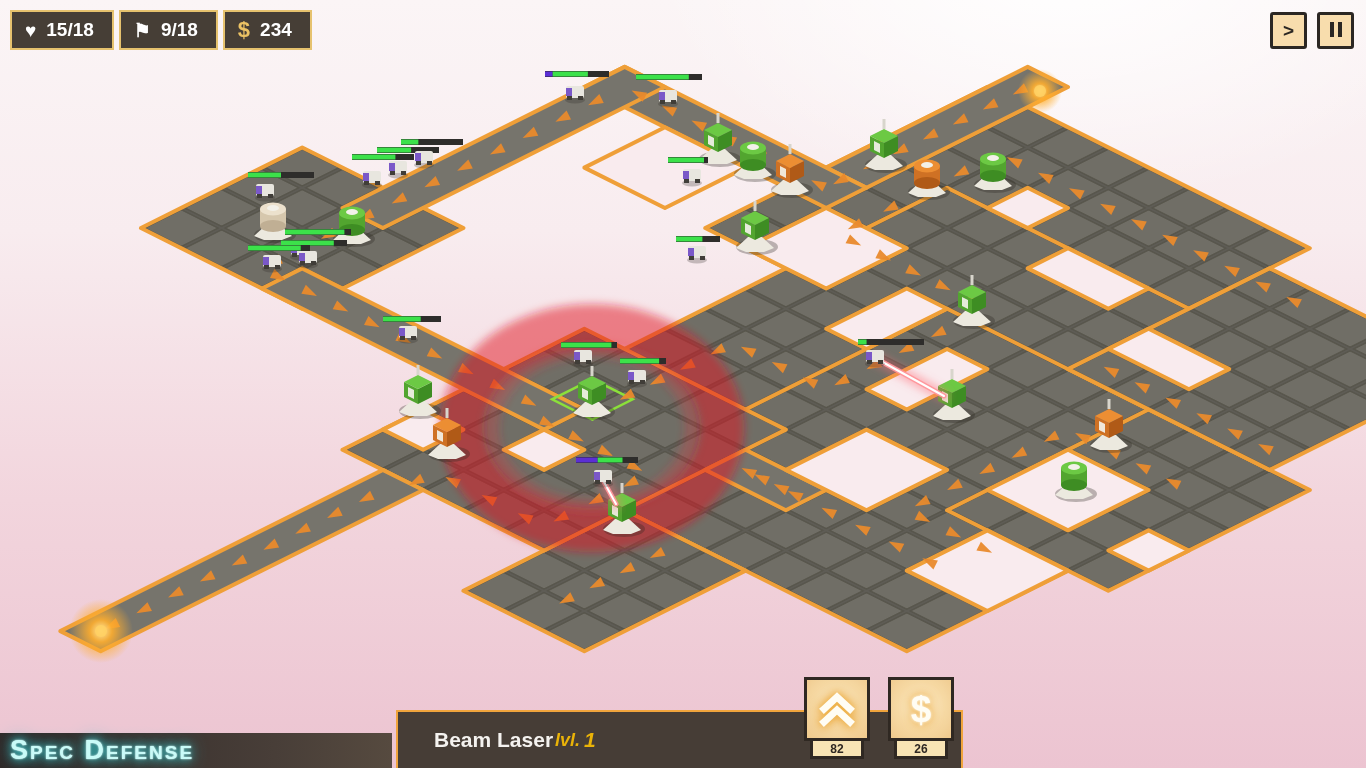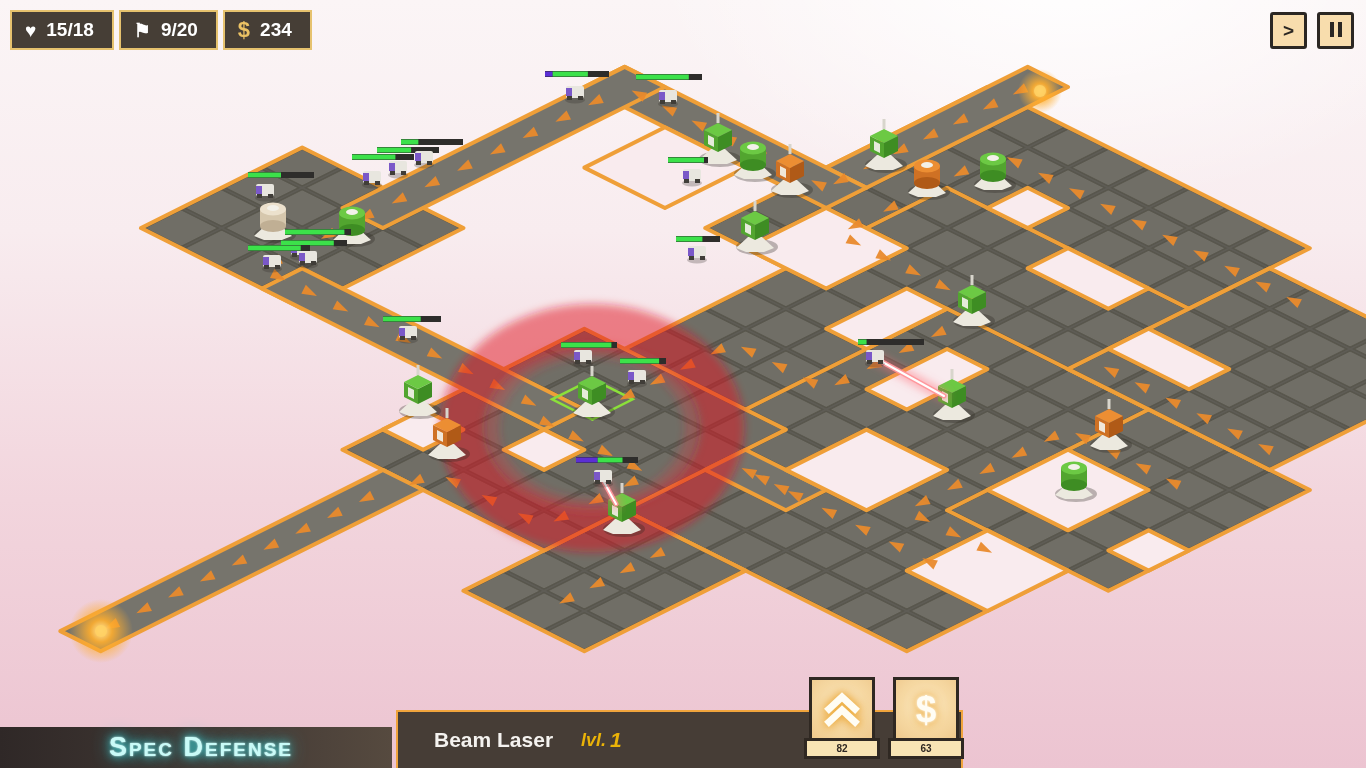--- a/index.html
+++ b/index.html
@@ -21,42 +21,42 @@
   .hud-ico.gold{color:#ecc264;font-size:22px;font-weight:bold;}
 
   
   .speed{position:absolute;top:12px;right:12px;display:flex;gap:10px;z-index:5;}
   .speed-btn{width:37px;height:37px;background:#f8ddad;border:3px solid #2b2723;border-radius:3px;
     display:flex;align-items:center;justify-content:center;font-weight:bold;font-size:19px;
     color:#2b2723;box-sizing:border-box;cursor:pointer;}
   .pause-bars span{display:inline-block;width:4px;height:15px;background:#2b2723;margin:0 2px;}
 
   
-  .logo-bar{position:absolute;left:0;bottom:0;width:392px;height:41px;
+  .logo-bar{position:absolute;left:0;bottom:0;width:392px;height:35px;
     background:linear-gradient(90deg,#2f2827 0%,#483e38 70%,#564a3f 100%);
-    display:flex;align-items:center;padding-left:10px;box-sizing:border-box;z-index:4;justify-content:center;}
+    display:flex;align-items:center;padding-left:10px;box-sizing:border-box;z-index:4;}
   .logo-text{font-size:27px;font-weight:bold;letter-spacing:2px;font-variant:small-caps;
     color:#c9fbf8;text-shadow:0 0 2px #eefffe,0 0 8px #3fe6e6,0 0 18px #27c1cf;}
 
   .tower-panel{position:absolute;left:396px;bottom:0;width:567px;height:58px;background:#463d36;
     border:2px solid #f0a43c;border-bottom:none;box-sizing:border-box;display:flex;
-    align-items:center;padding-left:36px;gap:28px;z-index:4;}
+    align-items:center;padding-left:36px;gap:2px;z-index:4;}
   .tp-name{color:#f4f2ef;font-size:21px;font-weight:bold;}
   .tp-lvl{color:#eab308;font-size:18px;font-weight:bold;font-style:italic;display:flex;gap:4px;align-items:center;}
   .tp-lvl .num{font-size:21px;}
 
   .badge{position:absolute;display:flex;flex-direction:column;align-items:center;z-index:6;cursor:pointer;}
   .badge-upgrade{left:804px;bottom:9px;}
   .badge-sell{left:888px;bottom:9px;}
   .badge-square{width:66px;height:64px;box-sizing:border-box;border:3px solid #2f2822;
     background:radial-gradient(circle at 50% 45%, #fdf2d8 0%, #f6d9a4 55%, #efc98c 100%);
     display:flex;align-items:center;justify-content:center;}
-  .badge-plate{margin-top:-3px;width:76px;height:21px;box-sizing:border-box;border:3px solid #2f2822;
+  .badge-plate{margin-top:-3px;width:54px;height:21px;box-sizing:border-box;border:3px solid #2f2822;
     background:#f8e4b4;display:flex;align-items:center;justify-content:center;
-    font-weight:bold;font-size:10px;color:#2f2822;}
+    font-weight:bold;font-size:12px;color:#2f2822;}
   .dollar-ico{font-size:37px;font-weight:bold;color:#fffdf4;line-height:1;
     text-shadow:0 0 3px #fff,0 0 8px #f0b54c,0 0 14px #e8a43c;}
   .chev-svg{filter:drop-shadow(0 0 3px #f0b54c) drop-shadow(0 0 6px #e8a43c);}
 </style>
 </head>
 <body>
 
 <svg id="map-svg" width="1366" height="768" viewBox="0 0 1366 768">
   <defs>
     <pattern id="tiles" width="57" height="57" patternUnits="userSpaceOnUse" patternTransform="matrix(0.70711,0.35355,-0.70711,0.35355,1068,87)">
@@ -524,21 +524,21 @@
     </g>
 </svg>
 
 <div class="hud">
   <div class="hud-box">
     <span class="hud-ico">♥</span>
     <span>15/18</span>
   </div>
   <div class="hud-box">
     <span class="hud-ico">⚑</span>
-    <span>9/20</span>
+    <span>9/18</span>
   </div>
   <div class="hud-box">
     <span class="hud-ico gold">$</span>
     <span>234</span>
   </div>
 </div>
 
 <div class="speed">
   <button class="speed-btn">
     <span>&gt;</span>
@@ -567,14 +567,14 @@
       <path d="M8 34 L21 22 L34 34" fill="none" stroke="#fffdf4" stroke-width="7" stroke-linecap="square"></path>
     </svg>
   </div>
   <div class="badge-plate">82</div>
 </div>
 
 <div class="badge badge-sell">
   <div class="badge-square">
     <span class="dollar-ico">$</span>
   </div>
-  <div class="badge-plate">63</div>
+  <div class="badge-plate">26</div>
 </div>
 
 </body></html>

